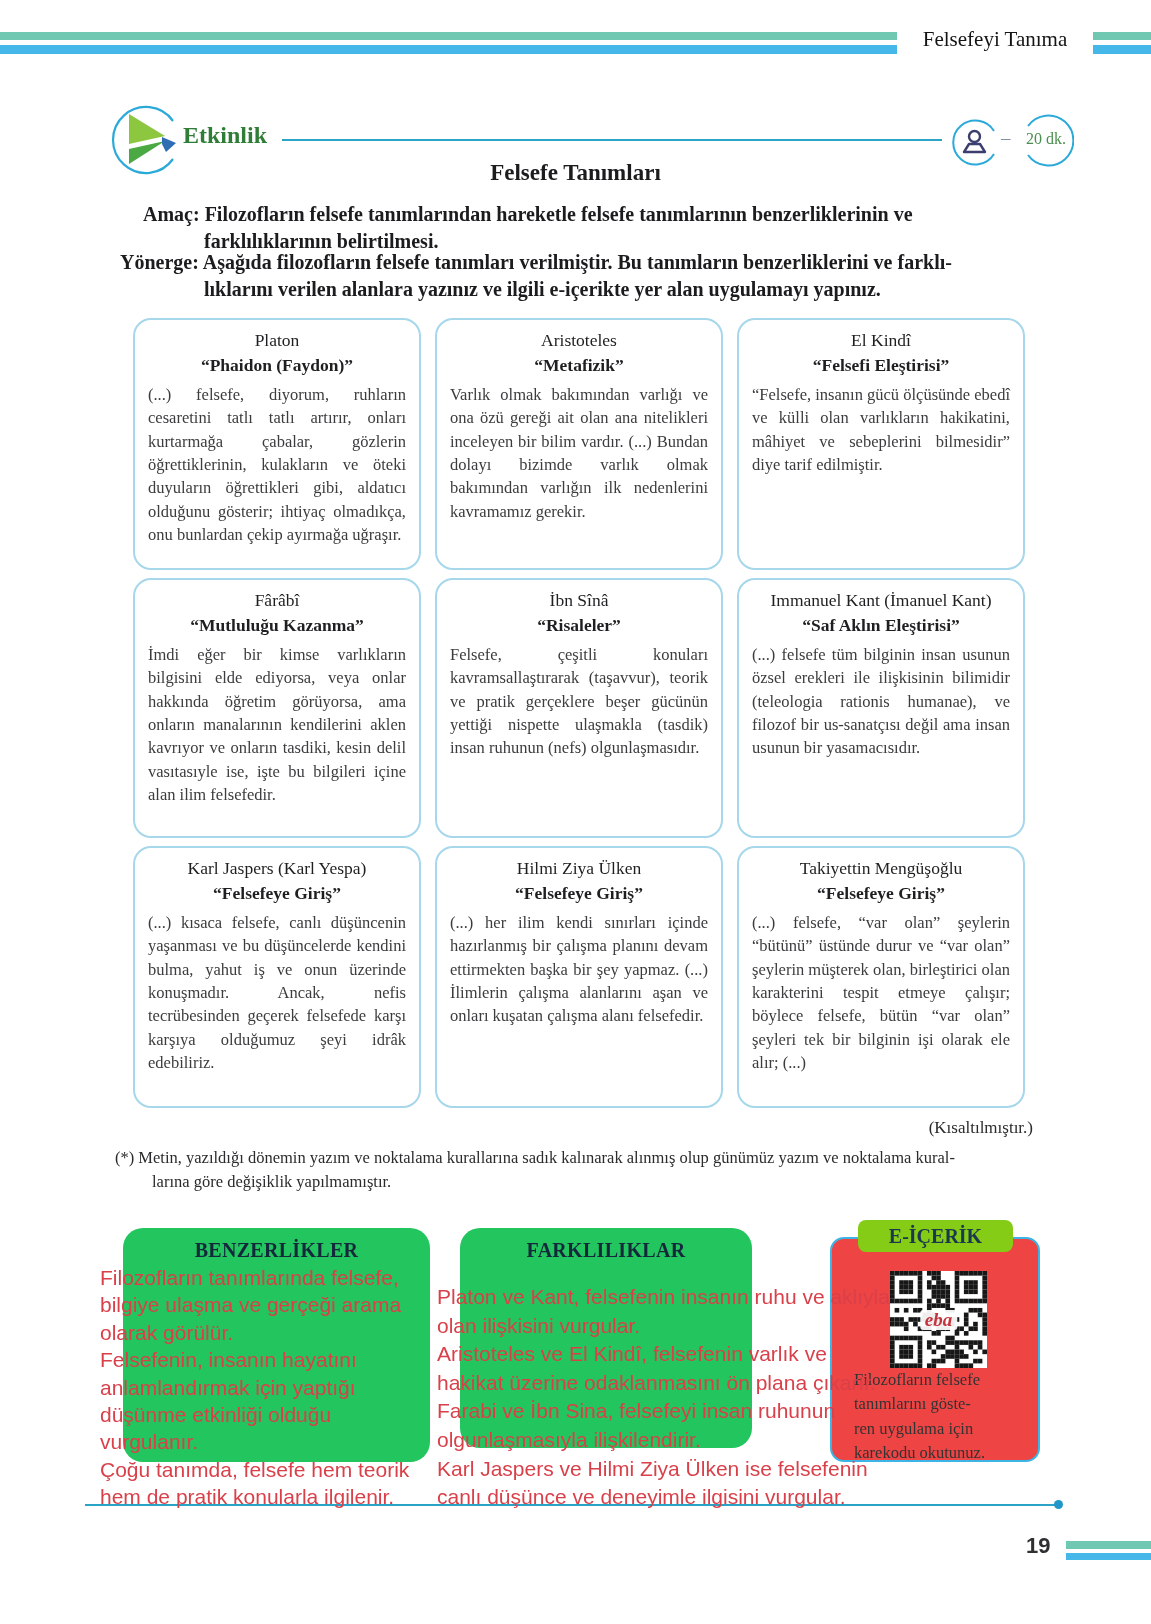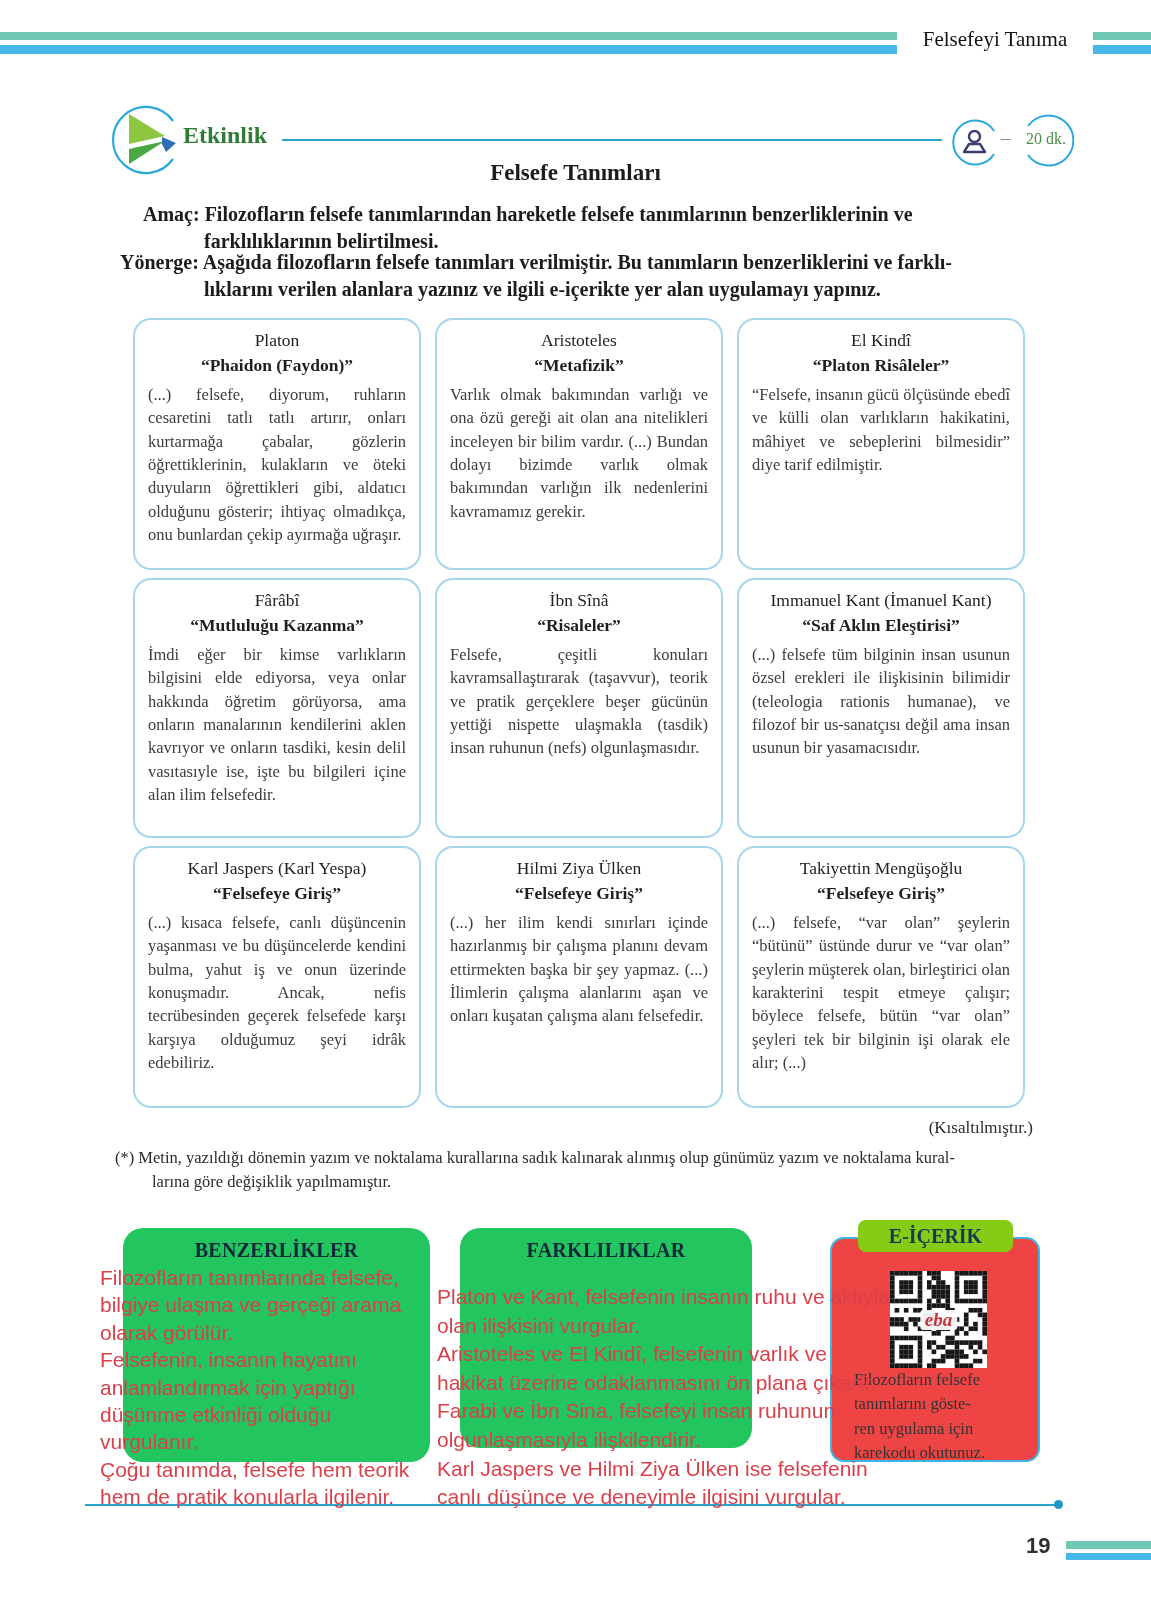--- a/index.html
+++ b/index.html
@@ -133,21 +133,21 @@
       <div class="card-work">“Phaidon (Faydon)”</div>
       <div class="card-text">(...) felsefe, diyorum, ruhların cesaretini tatlı tatlı artırır, onları kurtarmağa çabalar, gözlerin öğrettiklerinin, kulakların ve öteki duyuların öğrettikleri gibi, aldatıcı olduğunu gösterir; ihtiyaç olmadıkça, onu bunlardan çekip ayırmağa uğraşır.</div>
     </div>
     <div class="card">
       <div class="card-name">Aristoteles</div>
       <div class="card-work">“Metafizik”</div>
       <div class="card-text">Varlık olmak bakımından varlığı ve ona özü gereği ait olan ana nitelikleri inceleyen bir bilim vardır. (...) Bundan dolayı bizimde varlık olmak bakımından varlığın ilk nedenlerini kavramamız gerekir.</div>
     </div>
     <div class="card">
       <div class="card-name">El Kindî</div>
-      <div class="card-work">“Platon Risâleler”</div>
+      <div class="card-work">“Felsefi Eleştirisi”</div>
       <div class="card-text">“Felsefe, insanın gücü ölçüsünde ebedî ve külli olan varlıkların hakikatini, mâhiyet ve sebeplerini bilmesidir” diye tarif edilmiştir.</div>
     </div>
     <div class="card">
       <div class="card-name">Fârâbî</div>
       <div class="card-work">“Mutluluğu Kazanma”</div>
       <div class="card-text">İmdi eğer bir kimse varlıkların bilgisini elde ediyorsa, veya onlar hakkında öğretim görüyorsa, ama onların manalarının kendilerini aklen kavrıyor ve onların tasdiki, kesin delil vasıtasıyle ise, işte bu bilgileri içine alan ilim felsefedir.</div>
     </div>
     <div class="card">
       <div class="card-name">İbn Sînâ</div>
       <div class="card-work">“Risaleler”</div>

